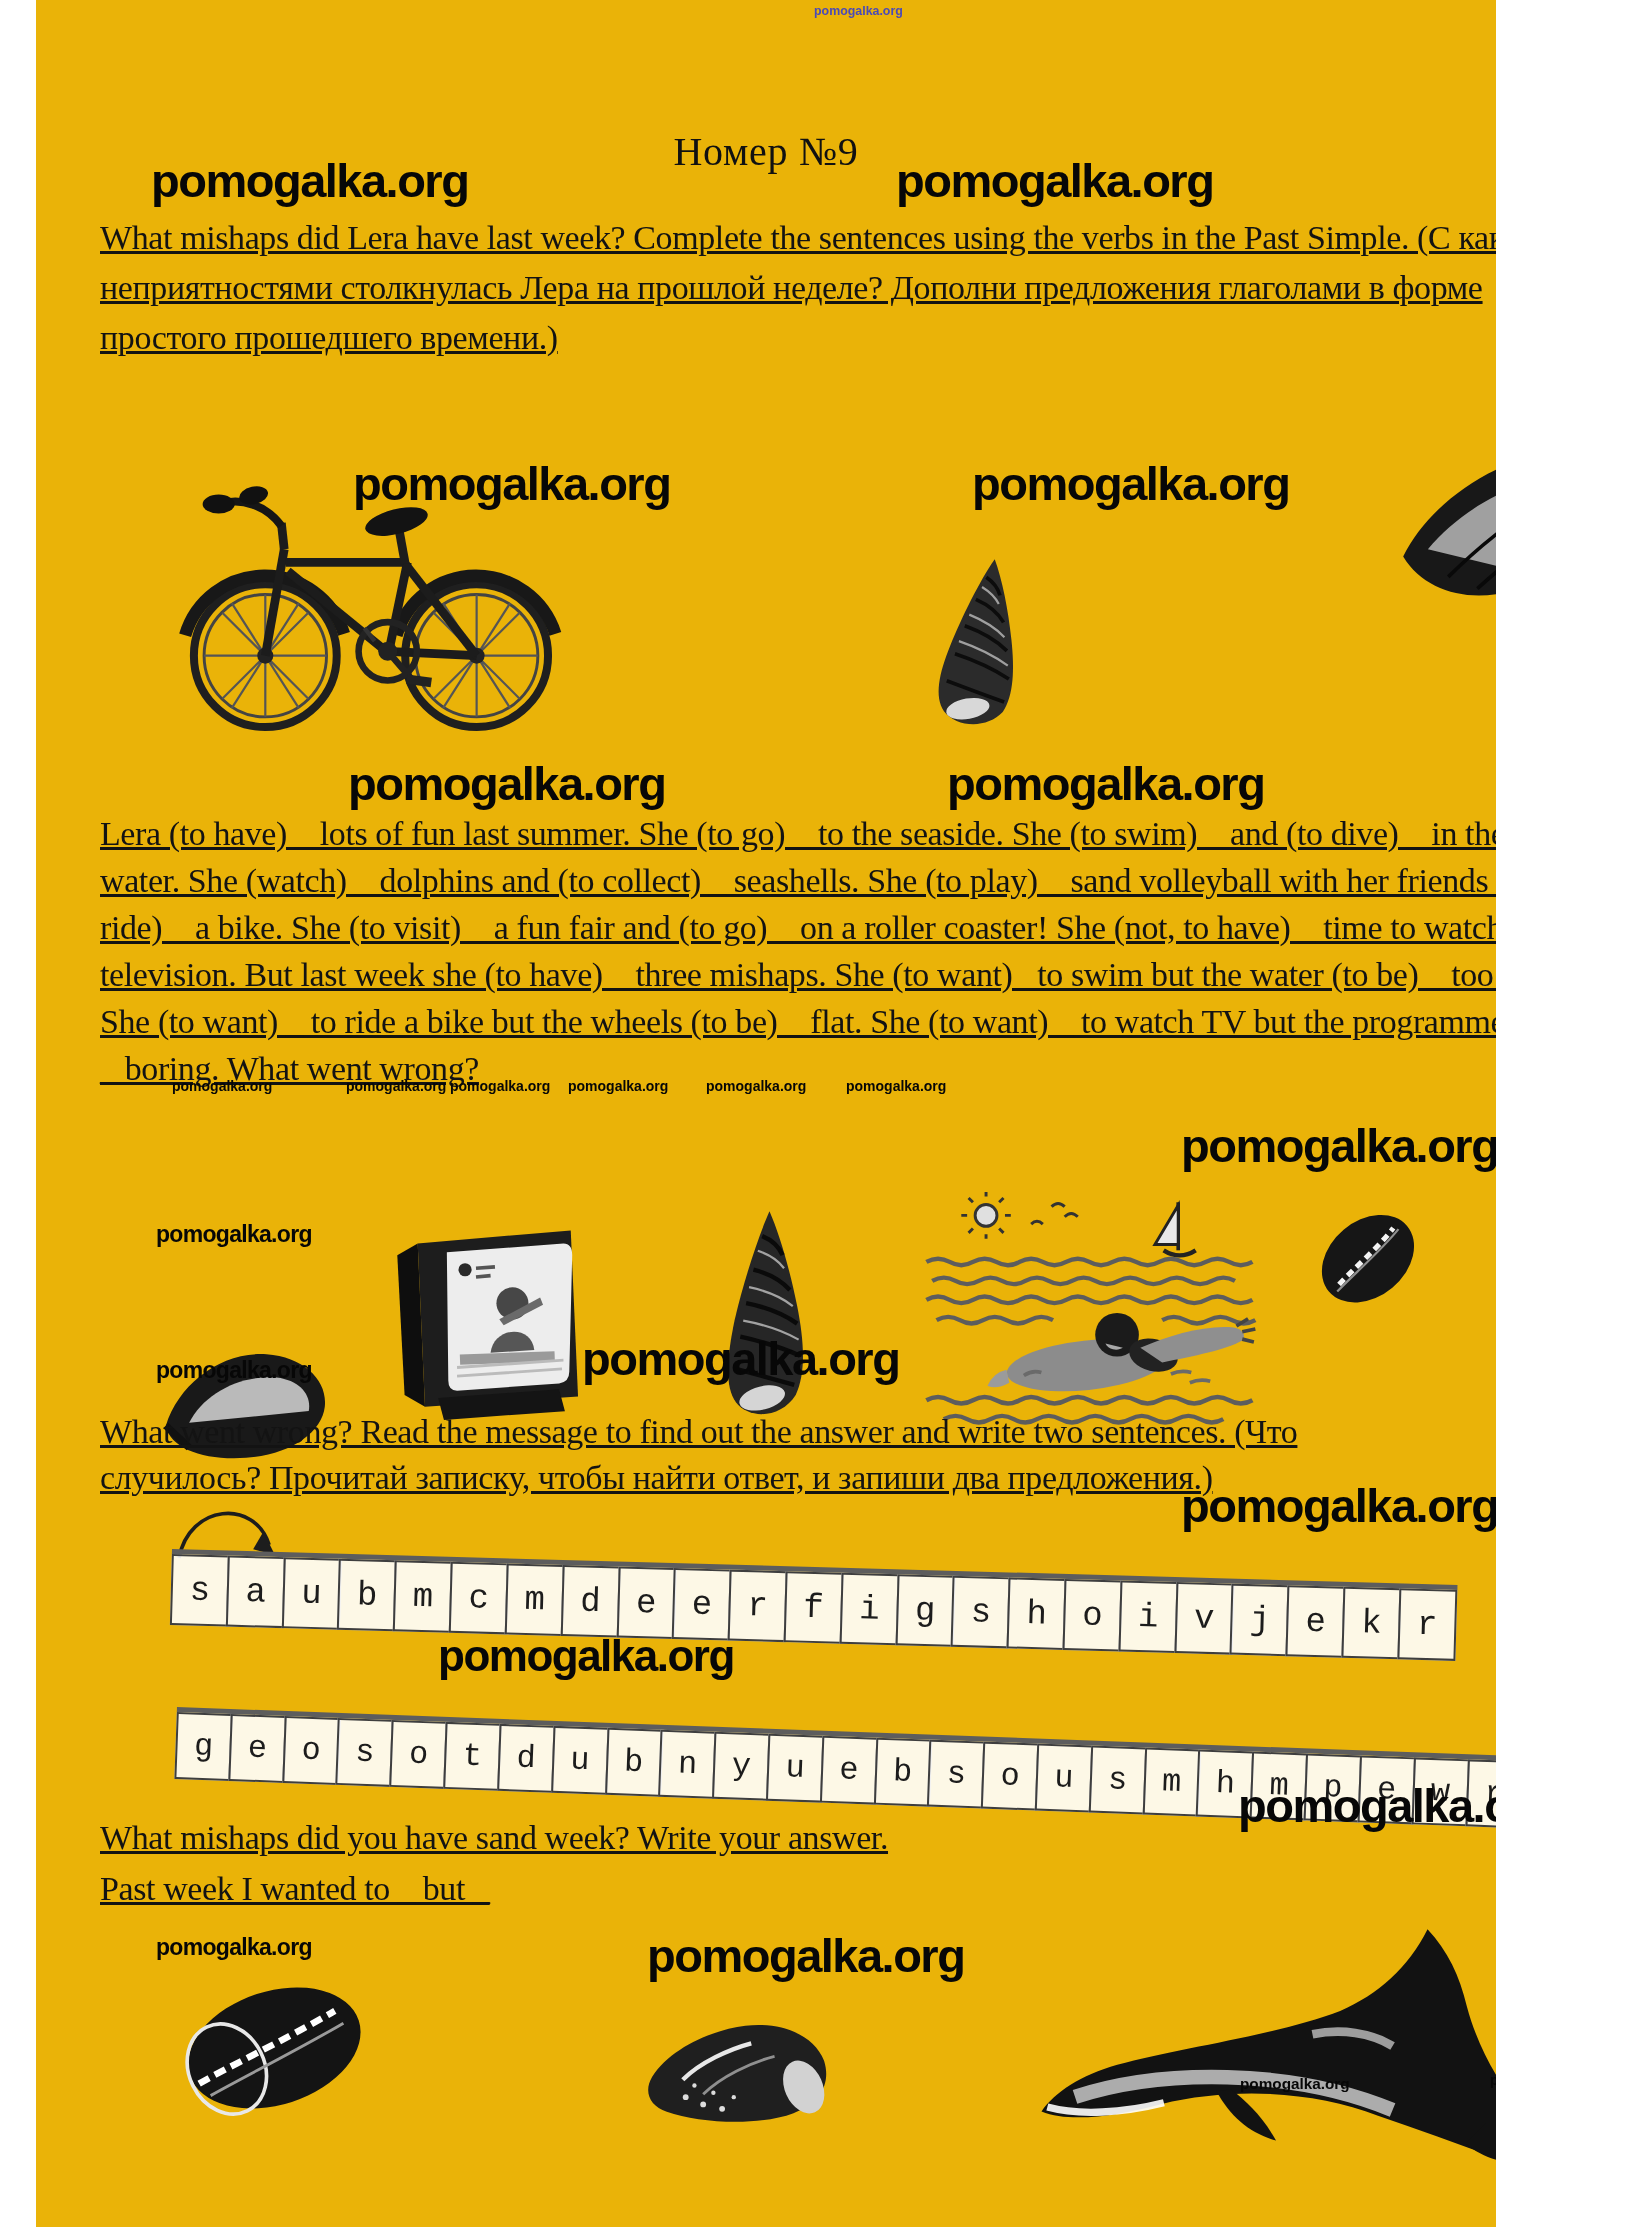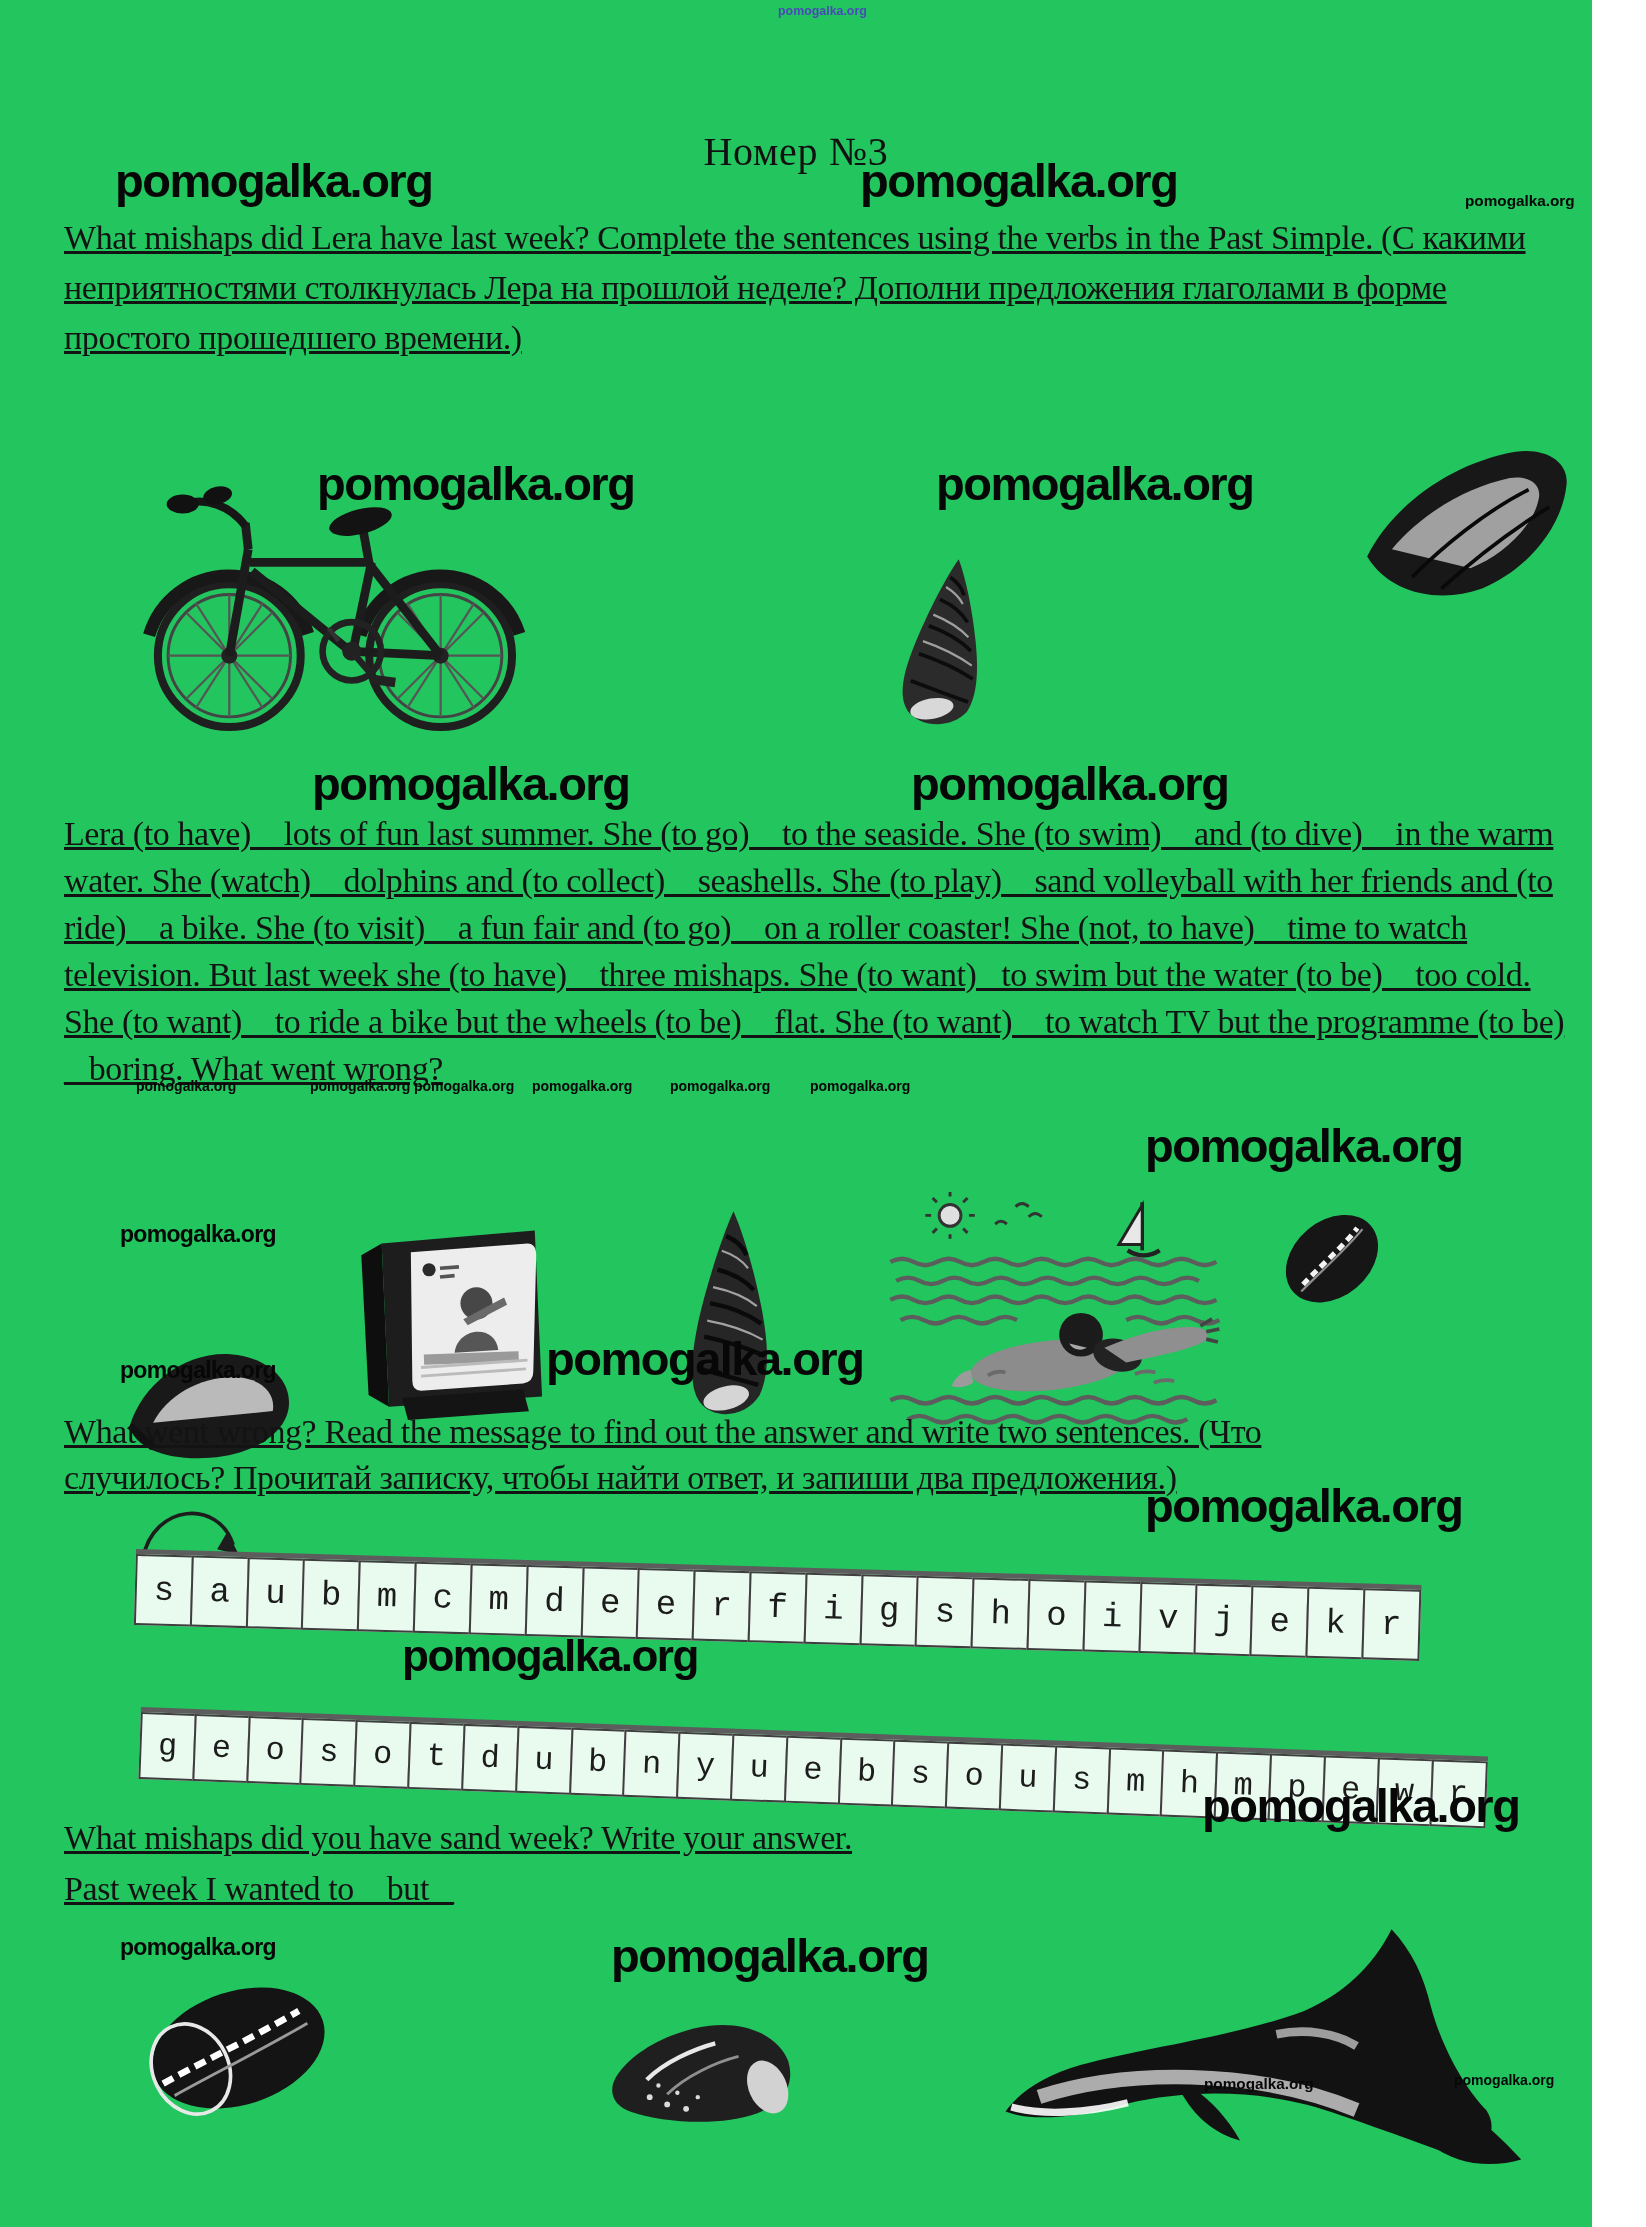--- a/index.html
+++ b/index.html
@@ -1,17 +1,17 @@
 <!DOCTYPE html>
 <html style="font-size:11.7px"><head>
 <meta charset="utf-8">
 <style>
   html,body{margin:0;padding:0;background:#ffffff;}
-  #canvas{position:relative;width:1592px;height:2227px;background:#22c55e;overflow:hidden;
-          font-family:"Liberation Serif",serif;color:#141414;}
+  #canvas{position:relative;width:1460px;height:2227px;background:#eab308;overflow:hidden;
+          font-family:"Liberation Serif",serif;color:#141414;margin-left:36px;}
   .abs{position:absolute;}
   .para{font-size:34px;line-height:50px;letter-spacing:-0.4px;color:#131313;text-decoration:underline;}
   .title{font-size:40px;letter-spacing:0.7px;color:#111;}
   .wm{font-family:"Liberation Sans",sans-serif;font-weight:bold;color:#070707;white-space:nowrap;}
   .wm-big{font-size:47px;letter-spacing:-1.5px;}
   .wm-med{font-size:23px;letter-spacing:-0.7px;}
   .wm-small{font-size:15.3px;}
   .wm-tiny{font-size:14px;}
   .wm-blue{font-size:12.4px;color:#4a4ab8;font-weight:bold;}
   .grid-row{display:flex;position:absolute;transform-origin:left top;border-top:5.1px solid #5d5d5d;}
@@ -22,21 +22,21 @@
   .gcell:first-child{margin-left:0;}
   .gr2 .gcell{width:56px;height:67px;font-size:32px;}
   svg{display:block;}
 </style>
 </head>
 <body>
 
 <div id="canvas">
 
   <div class="abs wm wm-blue" style="left:778px;top:3.6px;">pomogalka.org</div>
-  <div class="abs title" style="left:0;right:0;top:128px;text-align:center;">Номер №3</div>
+  <div class="abs title" style="left:0;right:0;top:128px;text-align:center;">Номер №9</div>
   <div class="abs wm wm-big" style="left:115px;top:153px;">pomogalka.org</div>
   <div class="abs wm wm-big" style="left:860px;top:153px;">pomogalka.org</div>
   <div class="abs wm wm-small" style="left:1465px;top:192px;">pomogalka.org</div>
 
   <div class="abs para" style="left:64px;top:213px;width:1508px;">What mishaps did Lera have last week? Complete the sentences using the verbs in the Past Simple. (С какими неприятностями столкнулась Лера на прошлой неделе? Дополни предложения глаголами в форме простого прошедшего времени.)</div>
 
   <svg class="abs" style="left:120px;top:453px;" width="419" height="288" viewBox="0 0 575 395">
     <g stroke="#1f1f1f" fill="none">
       <circle cx="150" cy="278" r="98" stroke-width="11"></circle>
       <circle cx="150" cy="278" r="84" stroke-width="4" stroke="#444"></circle>

